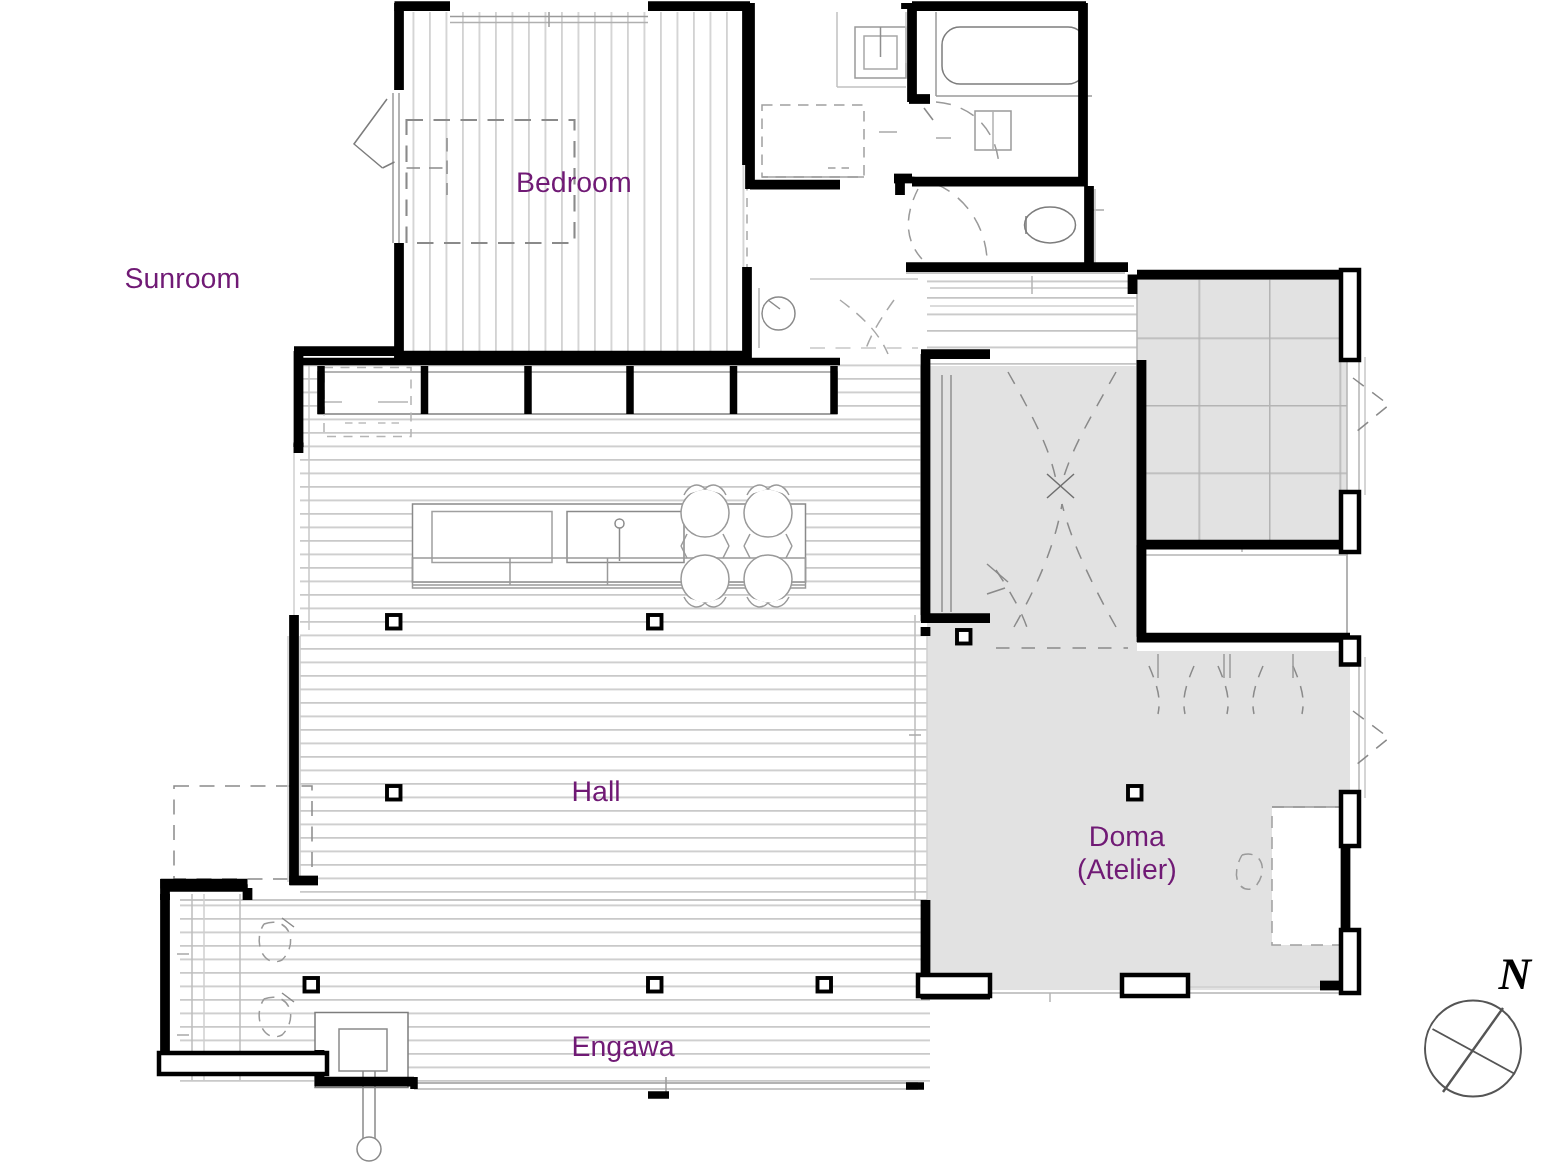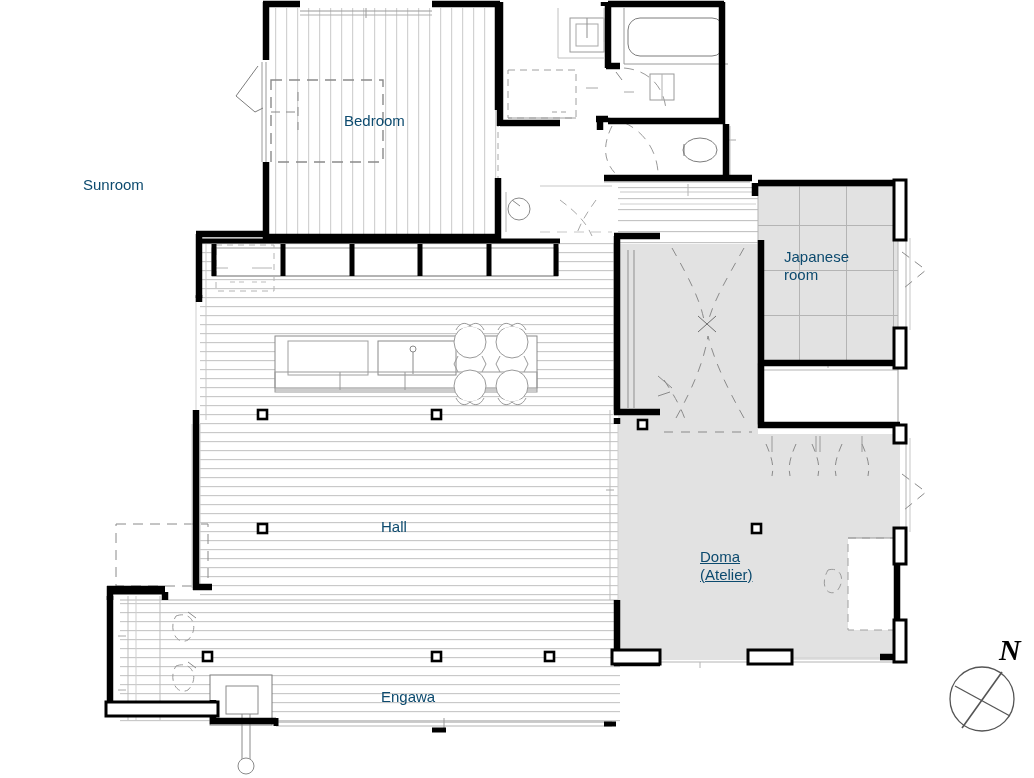--- a/index.html
+++ b/index.html
@@ -21,22 +21,22 @@
     background: #ffffff;
   }
   #plan-svg {
     position: absolute;
     left: 0;
     top: 0;
   }
   .room-label {
     position: absolute;
     font-family: "Liberation Sans", sans-serif;
-    font-size: 15px;
-    color: #0c4a6e;
+    font-size: 19px;
+    color: #701a75;
     white-space: pre;
     line-height: 1.18;
     text-align: center;
     pointer-events: none;
   }
   .compass-n {
     position: absolute;
     font-family: "Liberation Serif", serif;
     font-style: italic;
     font-weight: bold;
@@ -392,25 +392,23 @@
       <circle cx="982" cy="699" r="32" fill="#ffffff" stroke="#555555" stroke-width="1.3"></circle>
       <line x1="1002" y1="672" x2="962" y2="728" stroke="#555555" stroke-width="1.6"></line>
       <line x1="955" y1="686" x2="1010" y2="716" stroke="#555555" stroke-width="1.3"></line>
     </g>
   </svg>
 
   <div class="room-label" style="left:83px; top:176px;">Sunroom</div>
 
   <div class="room-label" style="left:344px; top:112px;">Bedroom</div>
 
-  <div class="room-label" style="left:784px; top:248px; text-align:left;">Japanese
-room</div>
 
   <div class="room-label" style="left:381px; top:518px;text-align:center;">Hall</div>
 
-  <div class="room-label" style="left:700px; top:548px; text-align:left;text-decoration:underline;">Doma
+  <div class="room-label" style="left:718px; top:548px; text-align:center;">Doma
 (Atelier)</div>
 
   <div class="room-label" style="left:381px; top:688px;">Engawa</div>
 
   <div class="compass-n" style="left:999px; top:633px;">N</div>
 
 </div>
 
 </body></html>

